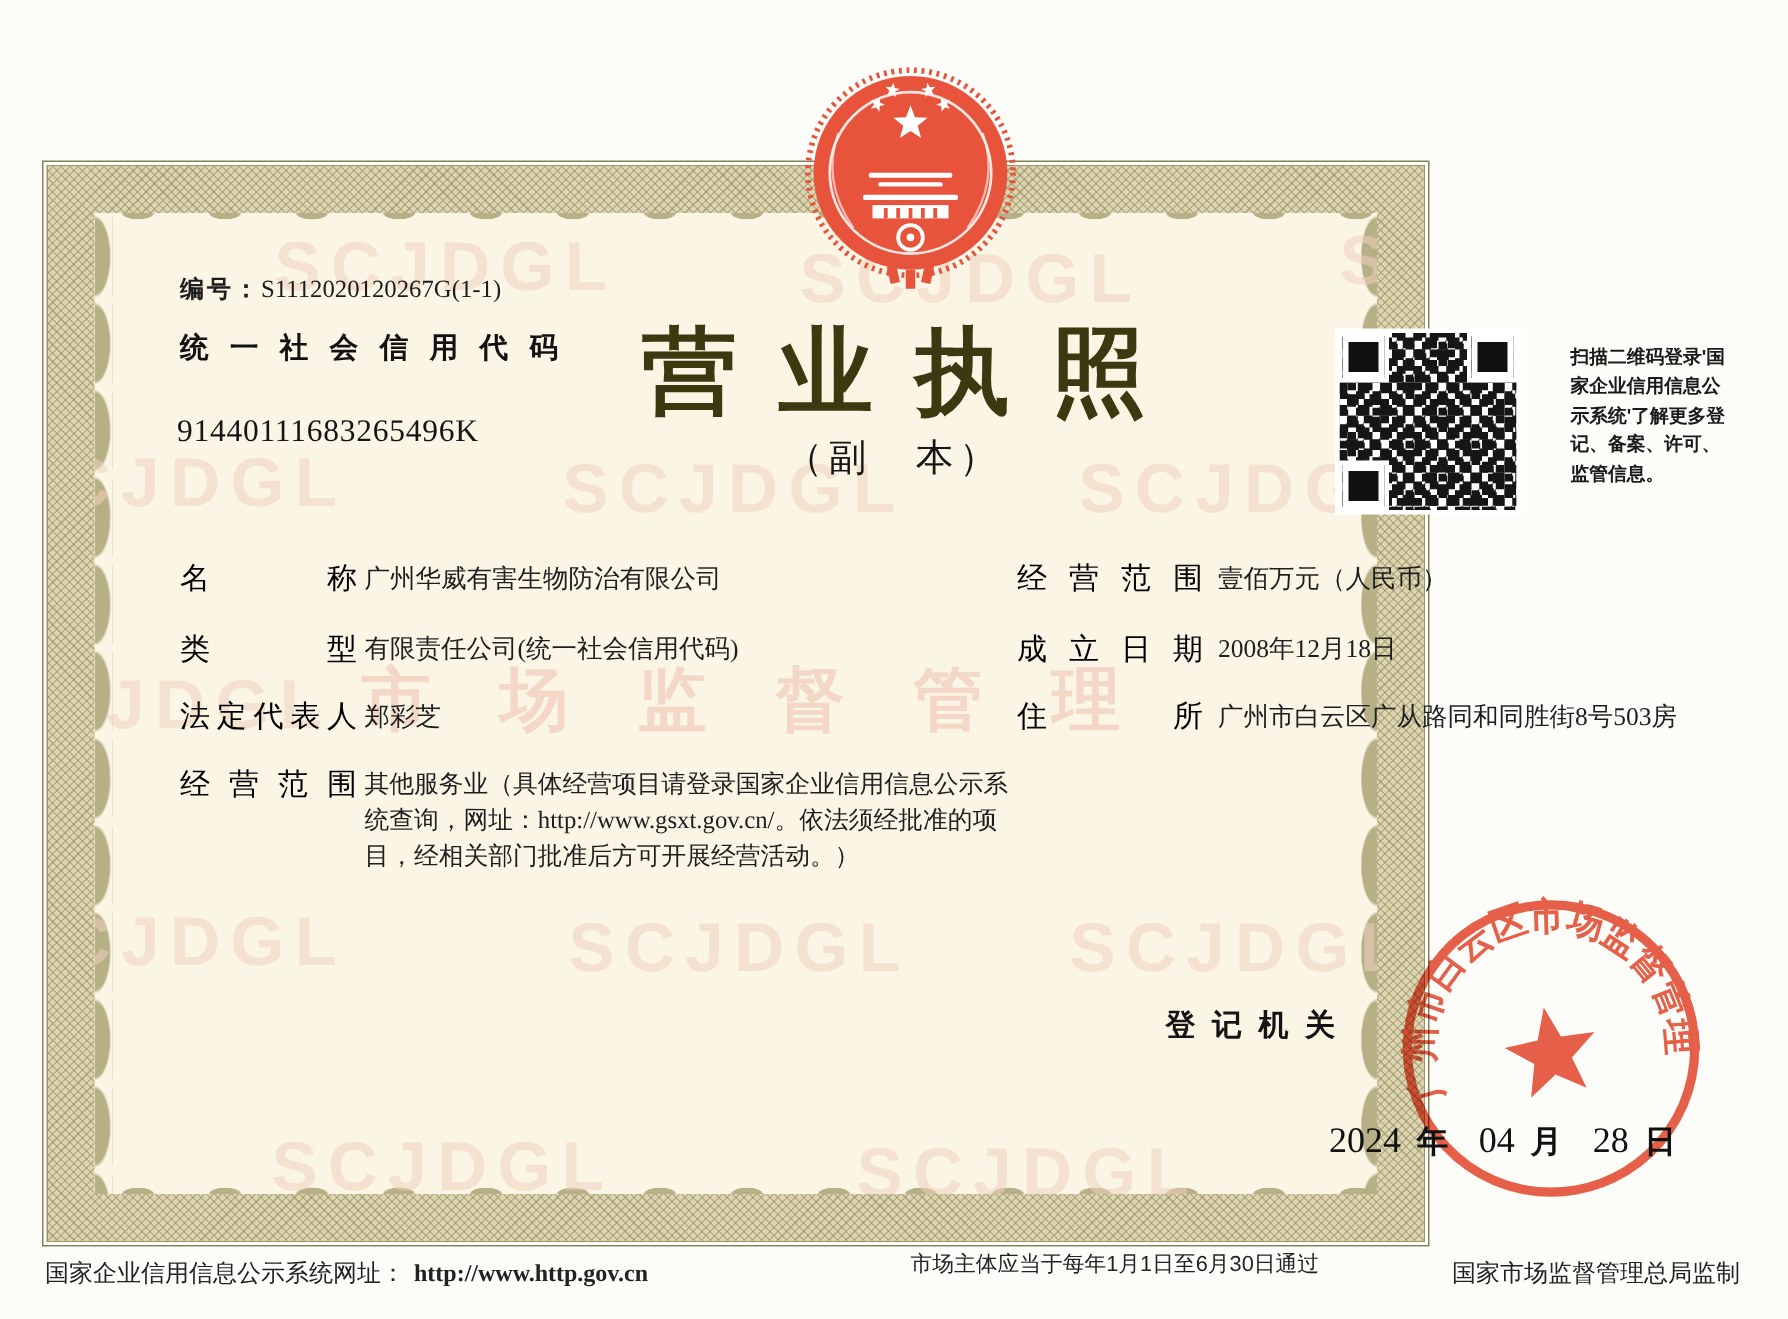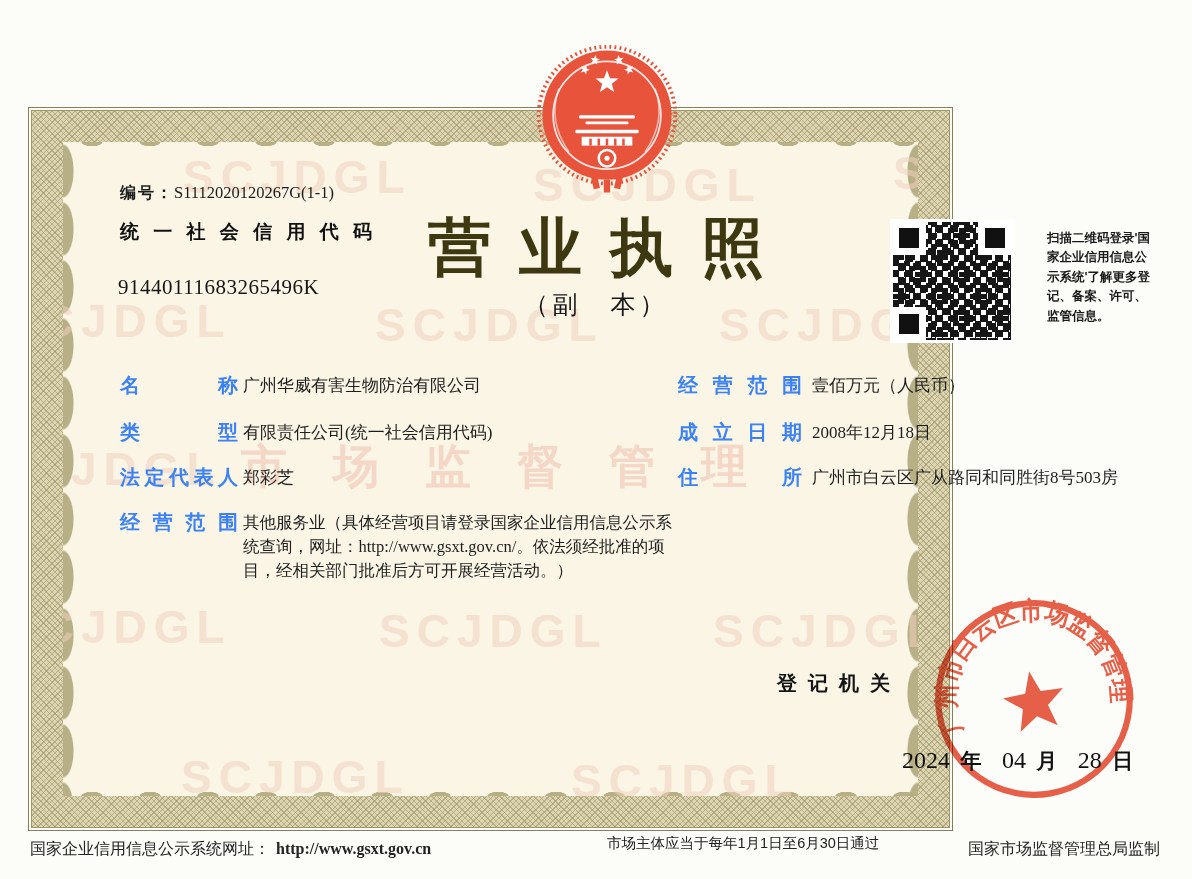--- a/index.html
+++ b/index.html
@@ -68,37 +68,37 @@
       repeating-conic-gradient(#161616 0 25%, transparent 0 50%) 5px 3px/15px 15px,
       #fff;
     outline:3px solid #fff; }
   .qr .f{ position:absolute; width:28px; height:28px; background:#111;
     box-shadow: inset 0 0 0 4px #fff, inset 0 0 0 9px #111; outline:3px solid #fff; }
   .qr .f1{ top:2px; left:2px; } .qr .f2{ top:2px; right:2px; } .qr .f3{ bottom:2px; left:2px; }
   .qr-caption{ position:absolute; left:1047px; top:229px; width:106px; font-size:12.5px; line-height:1.55;
     color:#1a1a1a; z-index:2; font-weight:600;}
 
   
-  .flabel{ position:absolute; font-size:20px; font-weight:700; color:#3b82f6;
+  .flabel{ position:absolute; font-size:20px; font-weight:400; color:#000000;
     text-align:justify; text-align-last:justify; z-index:2; }
   .fvalue{ position:absolute; font-family:"Liberation Serif","DejaVu Serif",serif;
     font-size:17px; color:#1e1e1e; z-index:2; line-height:1.45; }
   .lft{ left:120px; width:118px; }
   .lfv{ left:243px; width:430px; padding-top:2px;}
   .rgt{ left:678px; width:124px; }
   .rgv{ left:812px; width:345px; padding-top:2px;}
 
   .issuer{ position:absolute; left:777px; top:670px; font-size:20px; font-weight:700;
     letter-spacing:11px; color:#141414; z-index:2; }
 
   
   .seal{ position:absolute; left:931px; top:596px; width:206px; height:206px; z-index:4;
     transform:rotate(-10deg); mix-blend-mode:multiply; opacity:.92; }
   .date{ position:absolute; left:886px; top:747px; z-index:5; color:#111; white-space:nowrap; }
-  .date .num{ font-family:"Liberation Serif","DejaVu Serif",serif; font-size:24px;margin-left:16px; }
+  .date .num{ font-family:"Liberation Serif","DejaVu Serif",serif; font-size:24px; }
   .date .unit{ font-size:21px; font-weight:700; margin-left:6px; }
   .date .gap{ margin-left:16px; }
 
   
   .footer-left{ position:absolute; left:30px; top:839px; font-size:16px; color:#222; z-index:2;}
   .footer-left .url{ font-family:"Liberation Serif","DejaVu Serif",serif; font-weight:700; font-size:16px; margin-left:6px;}
   .footer-mid{ position:absolute; left:585px; top:833px; font-size:14.5px; line-height:1.4; color:#222; z-index:2;margin-left:22px;}
   .footer-right{ position:absolute; right:32px; top:839px; font-size:16px; color:#222; z-index:2;}
 </style>
 </head>
@@ -209,18 +209,18 @@
 <div class="date">
   <span class="num">2024</span>
   <span class="unit">年</span>
   <span class="num gap">04</span>
   <span class="unit">月</span>
   <span class="num gap">28</span>
   <span class="unit">日</span>
 </div>
 
 <div class="footer-left">
-  <span>国家企业信用信息公示系统网址：</span><span class="url">http://www.gsxt.gov.cn</span>
+  <span>国家企业信用信息公示系统网址：</span><span class="url">http://www.http.gov.cn</span>
 </div>
 <div class="footer-mid">
   <div>市场主体应当于每年1月1日至6月30日通过</div>
 </div>
 <div class="footer-right">国家市场监督管理总局监制</div>
 
 </body></html>

